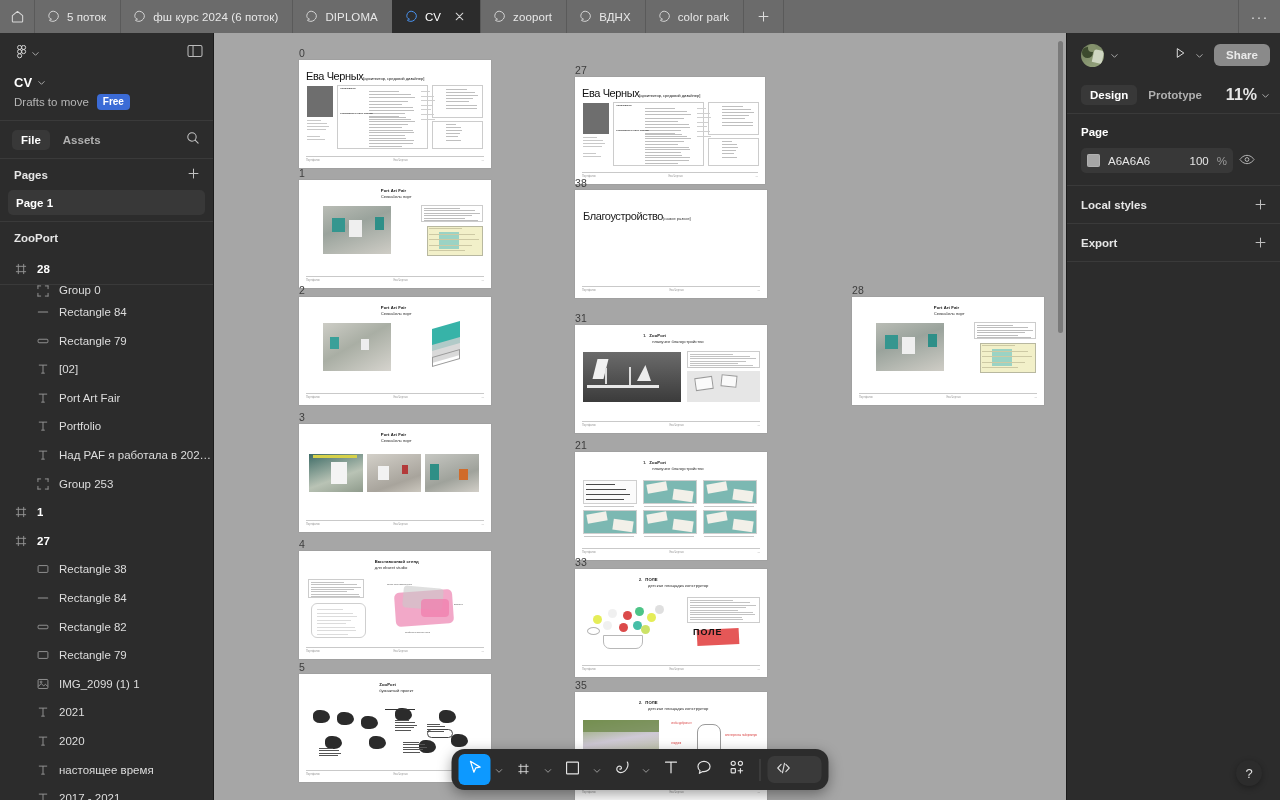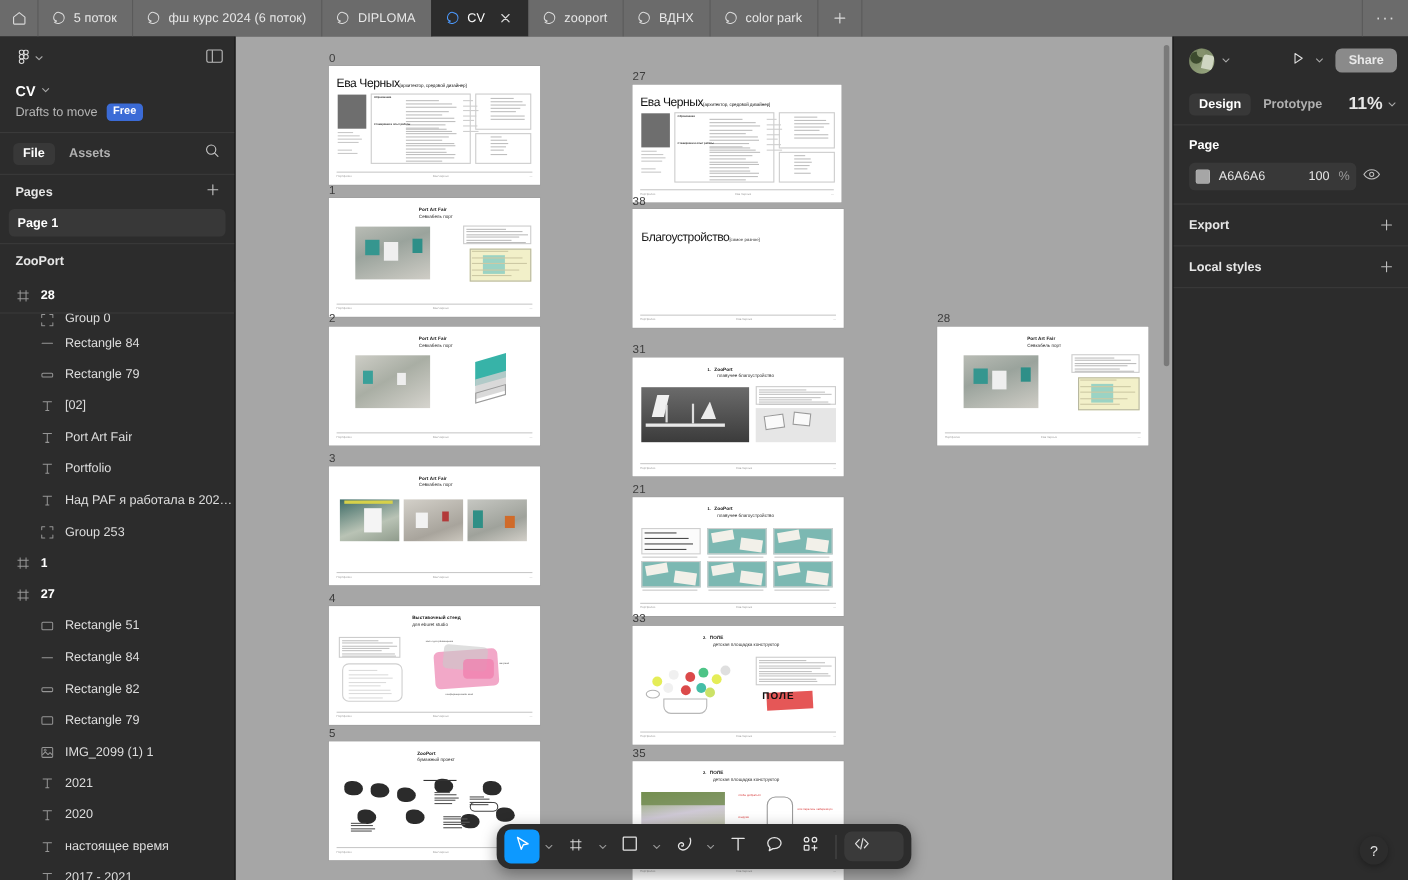--- a/index.html
+++ b/index.html
@@ -449,21 +449,21 @@
               </svg>
             </span>
             <span class="lbl">27</span>
           </div>
           <div class="layer-row indent">
             <span class="licon">
               <svg width="12" height="12" viewBox="0 0 13 13" fill="none">
                 <rect x="1.2" y="2.8" width="10.6" height="7.4" rx="1" stroke="#d8d8d8" stroke-width="1"></rect>
               </svg>
             </span>
-            <span class="lbl">Rectangle 51</span>
+            <span class="lbl">Rectangle 38</span>
           </div>
           <div class="layer-row indent">
             <span class="licon">
               <svg width="12" height="12" viewBox="0 0 13 13" fill="none">
                 <path d="M1.4 6.5h10.2" stroke="#d8d8d8" stroke-width="1.1" stroke-linecap="round"></path>
               </svg>
             </span>
             <span class="lbl">Rectangle 84</span>
           </div>
           <div class="layer-row indent">
@@ -1045,32 +1045,32 @@
                 </svg>
             </span>
           </span>
         </div>
       </div>
       <div class="divider"></div>
 
       <div id="right-sections">
           <div>
             <div class="r-link-row">
-              <span class="r-link-title">Export</span>
+              <span class="r-link-title">Local styles</span>
               <span class="icon-btn">
                 <svg width="13" height="13" viewBox="0 0 14 14">
                   <path d="M7 2.2v9.6M2.2 7h9.6" stroke="#d8d8d8" stroke-width="1.1" stroke-linecap="round"></path>
                 </svg>
               </span>
             </div>
             <div class="divider"></div>
           </div>
           <div>
             <div class="r-link-row">
-              <span class="r-link-title">Local styles</span>
+              <span class="r-link-title">Export</span>
               <span class="icon-btn">
                 <svg width="13" height="13" viewBox="0 0 14 14">
                   <path d="M7 2.2v9.6M2.2 7h9.6" stroke="#d8d8d8" stroke-width="1.1" stroke-linecap="round"></path>
                 </svg>
               </span>
             </div>
             <div class="divider"></div>
           </div>
         </div>
     </div>

